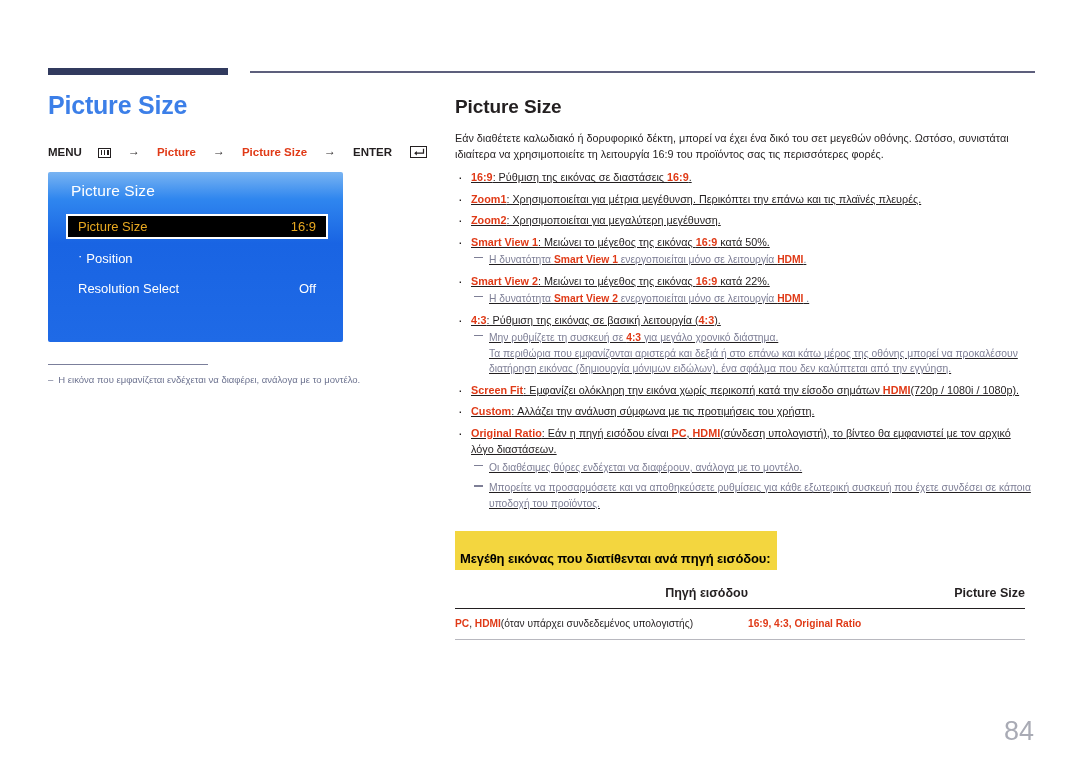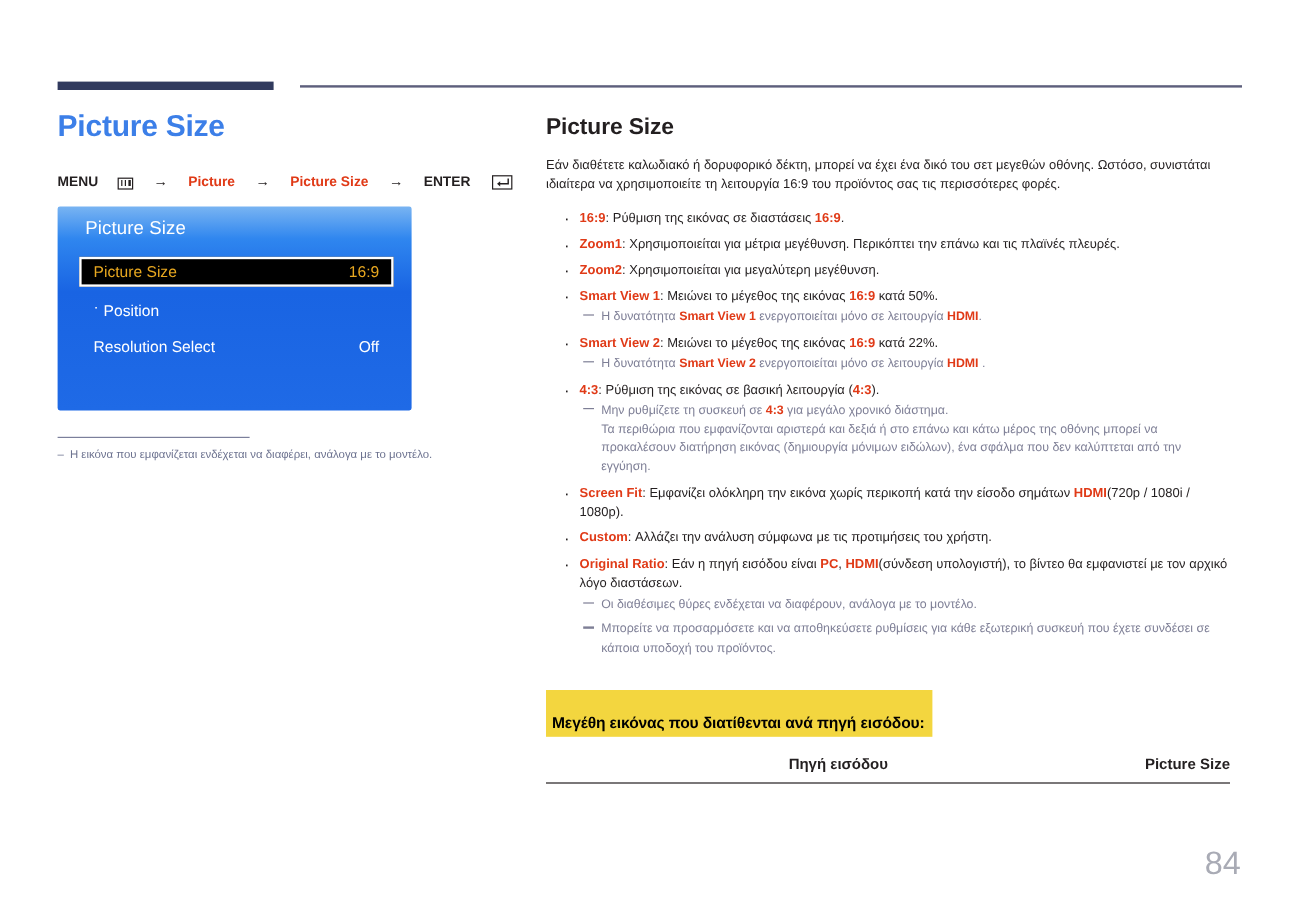--- a/index.html
+++ b/index.html
@@ -173,21 +173,21 @@
     margin: 0 0 12px 0;
     letter-spacing: -0.1px;
   }
   .intro {
     font-size: 10.8px;
     line-height: 1.5;
     color: #231f20;
     margin: 0 0 7px 0;
   }
 
-  ul.bullets { list-style: none; margin: 12px; padding: 0; }
+  ul.bullets { list-style: none; margin: 0; padding: 0; text-decoration: underline; }
   ul.bullets > li {
     position: relative;
     padding-left: 16px;
     font-size: 10.8px;
     line-height: 1.52;
     margin-bottom: 5px;
     color: #231f20;
   }
   ul.bullets > li::before {
     content: "\00B7";
@@ -257,21 +257,21 @@
     color: #231f20;
   }
   table.src-table td.c1 { width: 285px; }
   table.src-table td .red { color: #e03a17; font-weight: bold; }
   table.src-table td.vals { color: #e03a17; font-weight: bold; }
 
   
   .page-num {
     position: absolute;
     right: 46px;
-    bottom: 28px;
+    bottom: 16px;
     font-size: 27px;
     color: #a9abb5;
     font-weight: normal;
     text-align: center;
   }
 </style>
 </head>
 <body>
 
 <div class="header-rules">
@@ -398,17 +398,23 @@
   <div class="yellow-head">Μεγέθη εικόνας που διατίθενται ανά πηγή εισόδου:</div>
 
   <table class="src-table">
     <thead>
       <tr>
         <th class="c1">Πηγή εισόδου</th>
         <th>Picture Size</th>
       </tr>
     </thead>
     <tbody>
+      <tr>
+        <td class="c1">
+          <span class="red">PC</span><span>, </span><span class="red">HDMI</span><span>(όταν υπάρχει συνδεδεμένος υπολογιστής)</span>
+        </td>
+        <td class="vals">16:9, 4:3, Original Ratio</td>
+      </tr>
     </tbody>
   </table>
 </div>
 
 <div class="page-num">84</div>
 
 </body></html>

